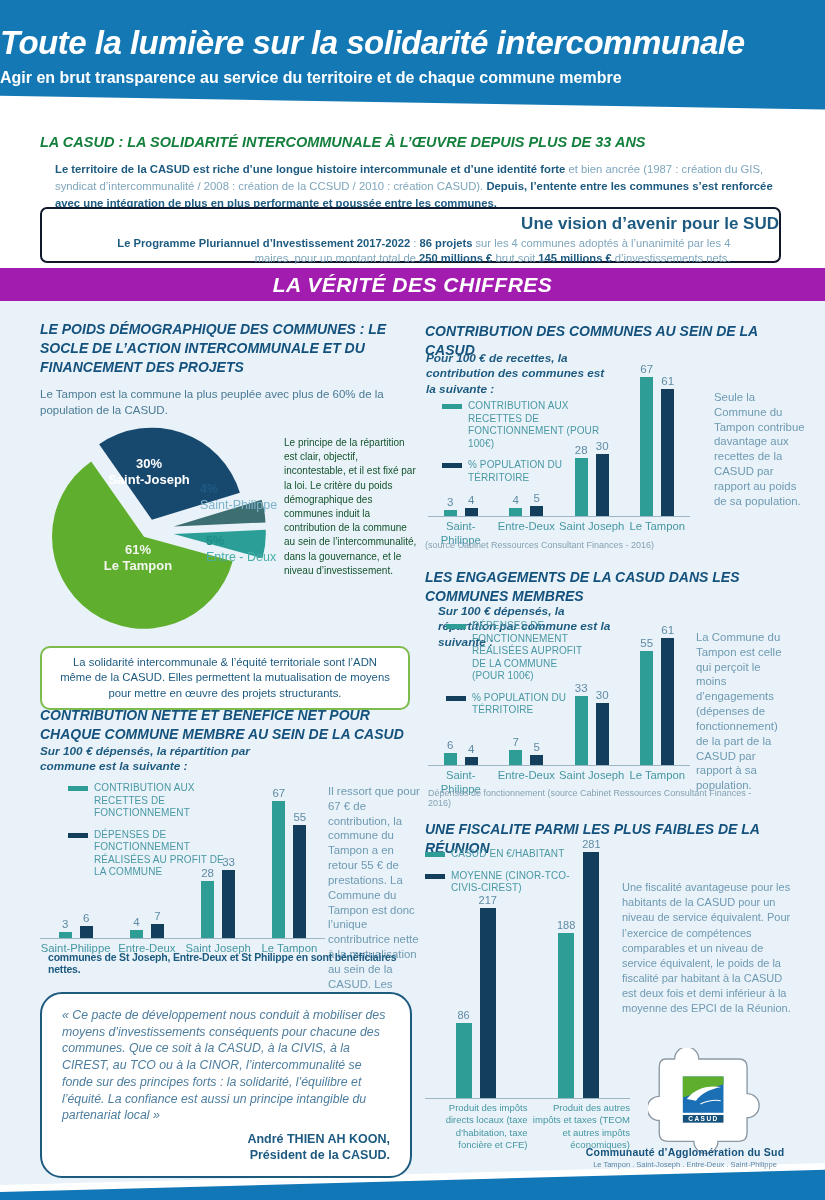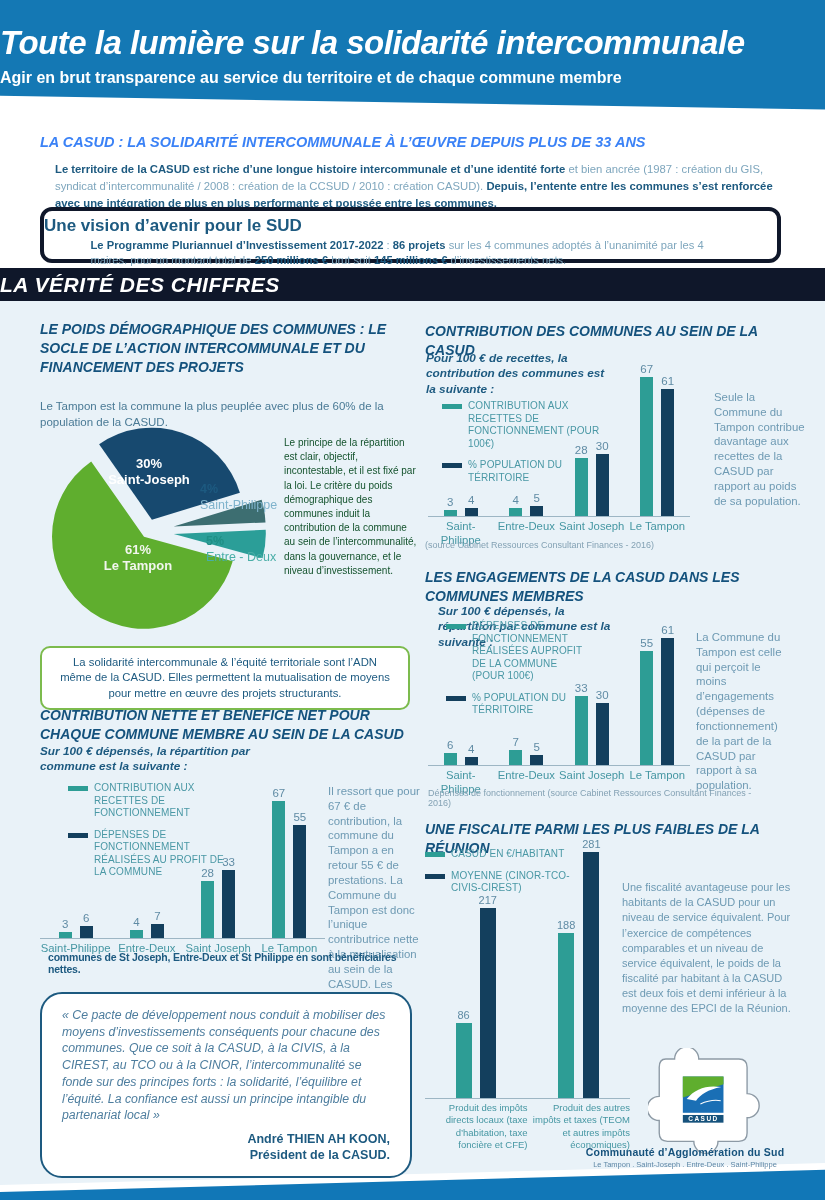--- a/index.html
+++ b/index.html
@@ -11,31 +11,31 @@
   .header{position:absolute;left:0;top:0;width:825px;height:114px;background:#1478b4;
           clip-path:polygon(0 0,100% 0,100% 96%,0 84%);color:#fff;}
   .header h1{margin:0;padding-top:24px;font-size:33px;font-style:italic;font-weight:bold;letter-spacing:-.5px;}
   .header h2{margin:7px 0 0 0;font-size:16px;font-weight:bold;}
 
   
   .bg-light{position:absolute;left:0;top:268px;width:825px;height:917px;background:#e9f2f8;
             clip-path:polygon(0 0,100% 0,100% 97.6%,0 100%);}
 
   
-  .intro-heading{left:40px;top:134px;width:750px;font-size:14.5px;font-weight:bold;font-style:italic;color:#3b82f6;}
+  .intro-heading{left:40px;top:134px;width:750px;font-size:14.5px;font-weight:bold;font-style:italic;color:#15803d;}
   .intro-p{left:55px;top:161px;width:738px;font-size:11.3px;line-height:1.5;}
   .t-bold{font-weight:bold;color:#1d5a80;}
   .t-dim{color:#7ea6bd;}
-  .vision-box{left:40px;top:207px;width:741px;height:56px;background:#fff;border:4px solid #0f172a;
-              border-radius:12px;text-align:left;box-sizing:border-box;}
+  .vision-box{left:40px;top:207px;width:741px;height:56px;background:#fff;border:2px solid #0f172a;
+              border-radius:7px;text-align:right;box-sizing:border-box;}
   .vision-title{margin:5px 0 2px 0;font-size:17px;color:#1d5a80;font-weight:bold;}
   .vision-text{width:640px;margin:0 auto;font-size:11.2px;line-height:1.35;}
 
   
-  .banner{left:0;top:268px;width:825px;height:33px;background:#0f172a;}
+  .banner{left:0;top:268px;width:825px;height:33px;background:#a21caf;text-align:center;}
   .banner span{display:inline-block;line-height:33px;color:#fff;font-size:21px;font-weight:bold;font-style:italic;letter-spacing:.5px;}
 
   
   .col-h{font-size:14px;font-weight:bold;font-style:italic;color:#14527d;line-height:1.35;}
   .chart-intro{font-size:11.8px;font-weight:bold;font-style:italic;color:#1d5a80;line-height:1.3;}
   .side-note{font-size:11.4px;line-height:1.3;color:#6e9ab3;}
   .src{font-size:9px;color:#84a2b4;}
 
   
   .pie-row{left:40px;top:424px;width:385px;height:216px;}
@@ -46,21 +46,21 @@
   .pl-sj .pl-pct,.pl-sj .pl-name{font-weight:bold;font-size:13px;}
   .pl-lt{left:35px;top:118px;width:126px;text-align:center;}
   .pl-lt .pl-pct,.pl-lt .pl-name{font-weight:bold;font-size:13px;color:#f2f6ee;}
   .pl-sp{left:160px;top:58px;}
   .pl-sp .pl-pct{font-weight:bold;font-size:12.5px;color:#1d5a80;}
   .pl-sp .pl-name{font-size:12.5px;color:#7fb3cc;}
   .pl-ed{left:166px;top:110px;}
   .pl-ed .pl-pct{font-weight:bold;font-size:12.5px;color:#1f8f85;}
   .pl-ed .pl-name{font-size:12.5px;color:#49aea7;}
 
-  .demo-p{left:40px;top:386px;width:362px;font-size:11.5px;line-height:1.4;color:#4a7a95;margin-top:12px;}
+  .demo-p{left:40px;top:386px;width:362px;font-size:11.5px;line-height:1.4;color:#4a7a95;}
 
   
   .adn-box{left:40px;top:646px;width:370px;background:#fff;border:2px solid #7cbb4d;border-radius:10px;
            box-sizing:border-box;padding:7px 14px;text-align:center;font-size:11.3px;line-height:1.35;color:#1d5a80;}
 
   
   .bar-chart{position:absolute;}
   .chart-plot{position:relative;display:flex;align-items:flex-end;border-bottom:1px solid #9db6c4;}
   .chart-group{flex:1;display:flex;justify-content:center;}
   .chart-pair{display:flex;align-items:flex-end;}

